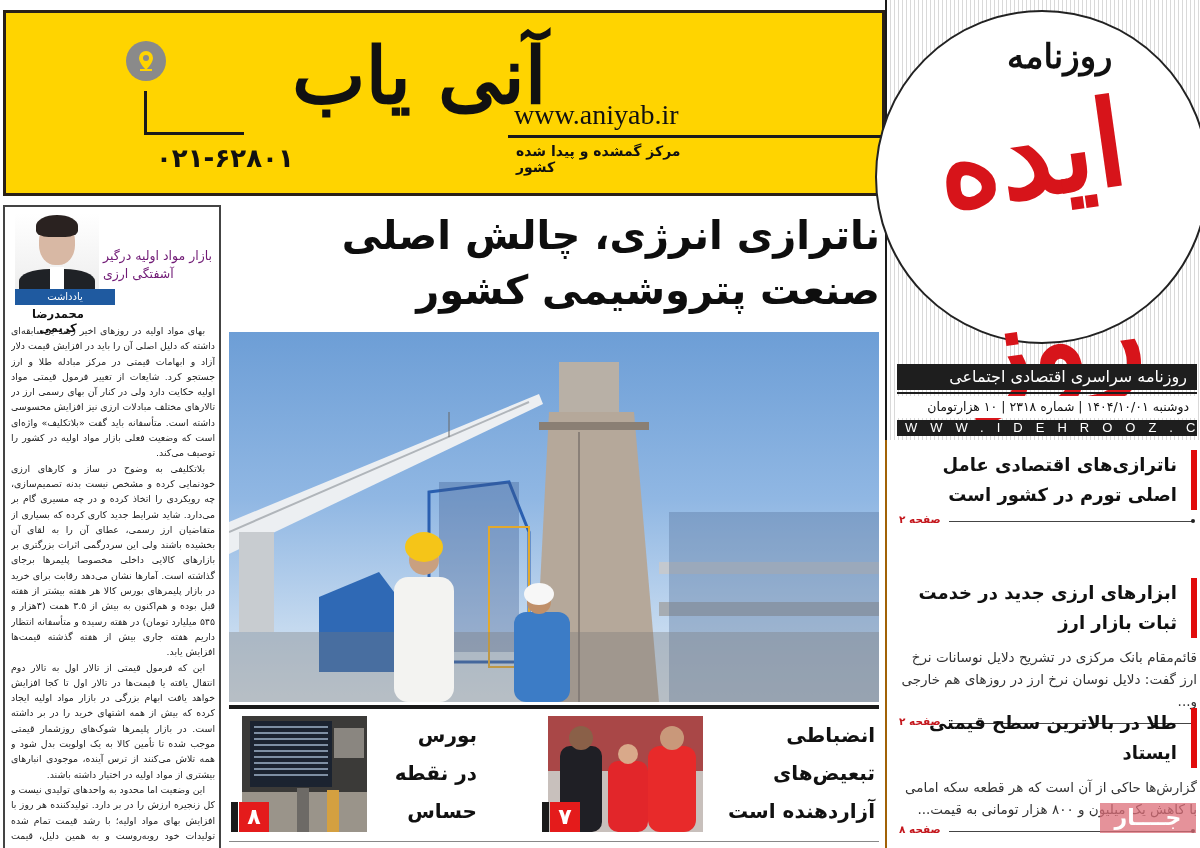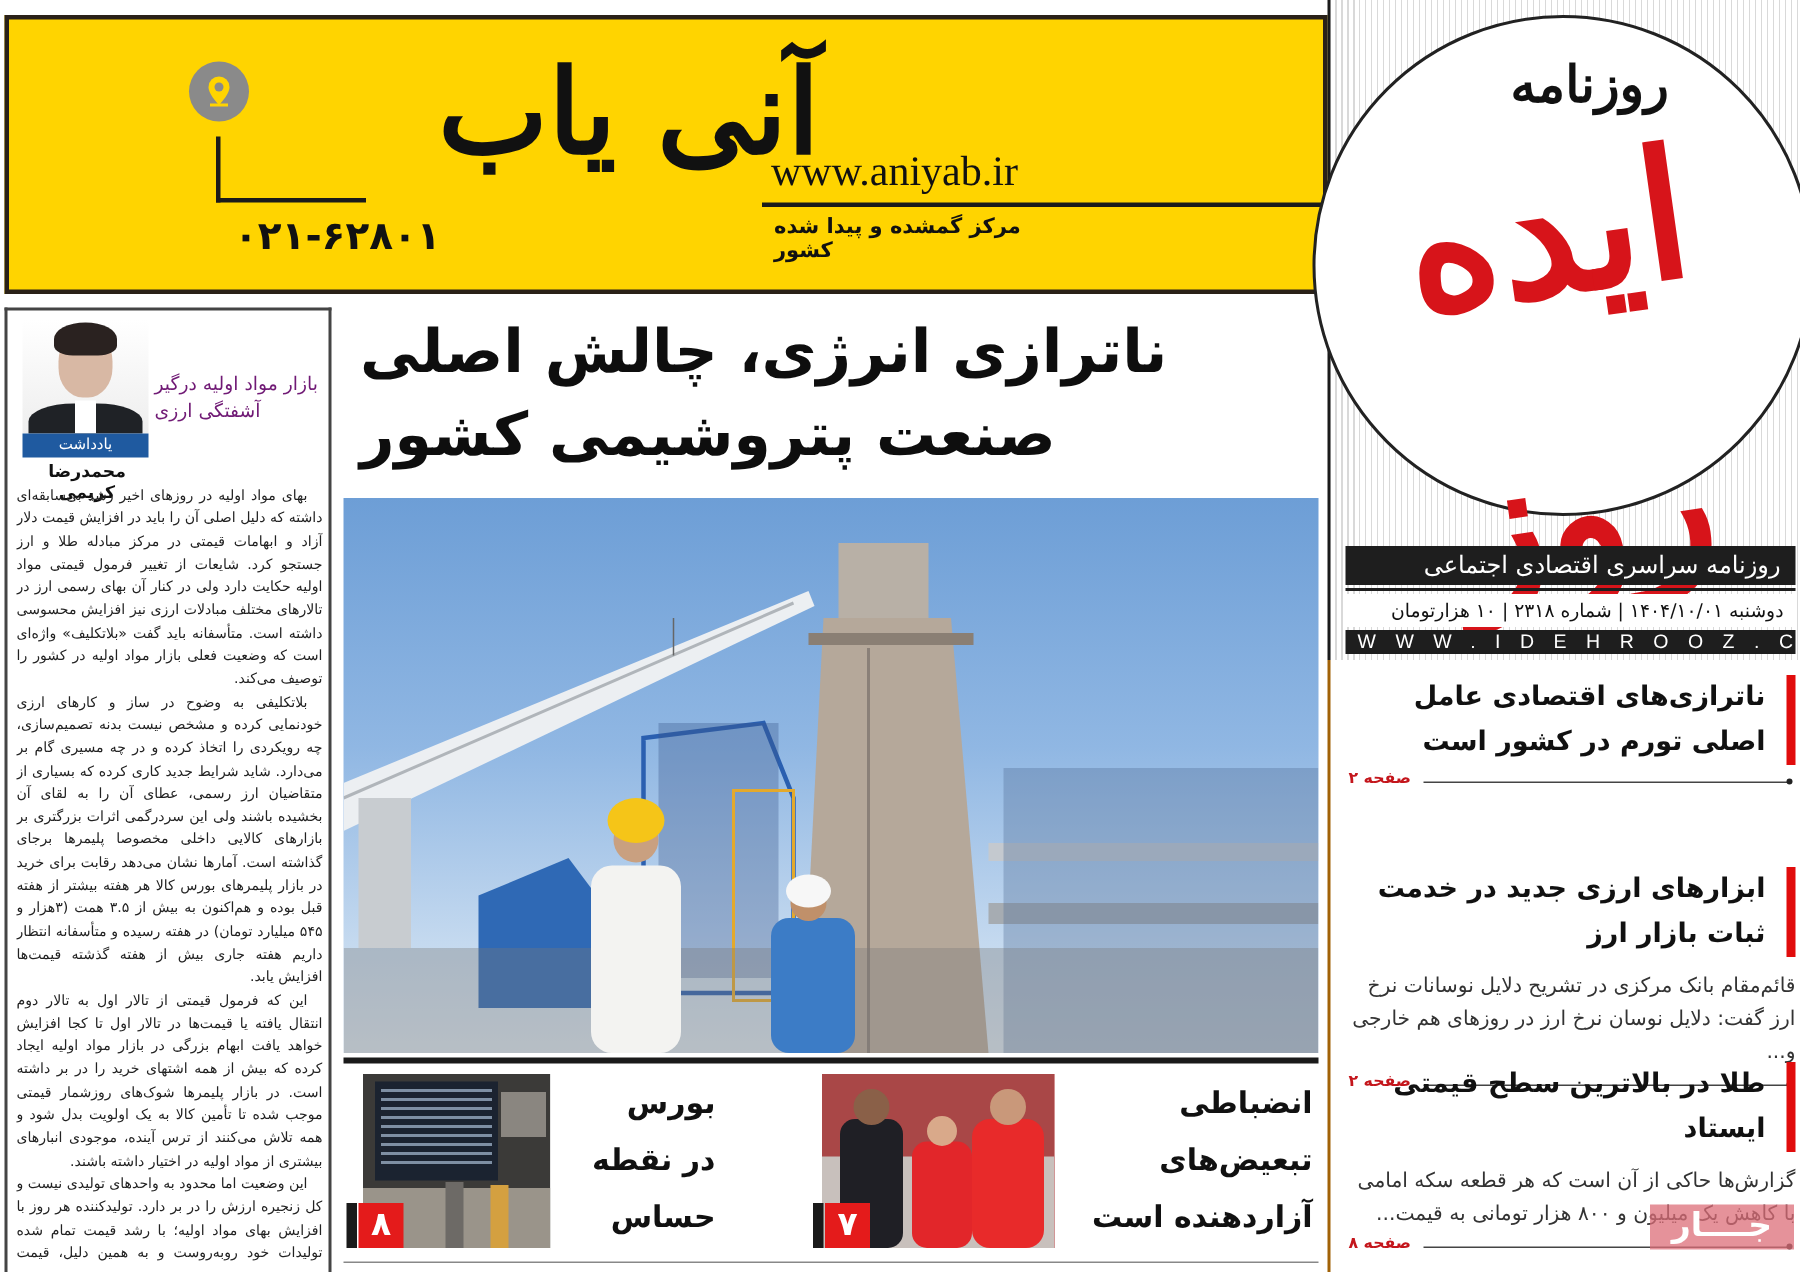--- a/index.html
+++ b/index.html
@@ -99,40 +99,40 @@
   }
   .op-photo {
     position: absolute; left: 10px; top: 6px; width: 84px; height: 76px; overflow: hidden;
     background: linear-gradient(#ffffff, #eeeeee);
   }
   .op-photo .head { position: absolute; left: 24px; top: 8px; width: 36px; height: 44px; border-radius: 45%; background: #d8b8a4; }
   .op-photo .hair { position: absolute; left: 21px; top: 2px; width: 42px; height: 22px; border-radius: 50% 50% 30% 30%; background: #2a2220; }
   .op-photo .suit { position: absolute; left: 4px; top: 56px; width: 76px; height: 30px; border-radius: 40% 40% 0 0; background: #1f2226; }
   .op-photo .shirt { position: absolute; left: 35px; top: 54px; width: 14px; height: 22px; background: #fff; }
   .op-label {
-    position: absolute; left: 10px; top: 82px; width: 84px; height: 16px; background: #1f5aa0; color: #fff;
+    position: absolute; left: 10px; top: 82px; width: 100px; height: 16px; background: #1f5aa0; color: #fff;
     font-size: 10px; text-align: center; line-height: 16px; direction: rtl;
   }
   .op-title {
     position: absolute; left: 98px; top: 40px; width: 112px; direction: rtl; text-align: left;
     font-size: 12.5px; line-height: 18px; color: #701a75;
   }
   .op-author {
     position: absolute; left: 8px; top: 100px; width: 90px; direction: rtl; text-align: center;
     font-size: 11.5px; font-weight: bold; color: #111;
   }
   .op-text {
     position: absolute; left: 6px; top: 116px; width: 204px; height: 522px; overflow: hidden;
     direction: rtl; text-align: justify; font-size: 9.4px; line-height: 15.3px; color: #222;
   }
   .op-text p { text-indent: 10px; }
 
   
   .headline {
-    position: absolute; left: 240px; top: 208px; width: 640px; direction: rtl; text-align: left;
+    position: absolute; left: 240px; top: 208px; width: 640px; direction: rtl; text-align: right;
     font-size: 40px; font-weight: bold; line-height: 55px; color: #0e0e0e;
   }
 
   
   .main-photo {
     position: absolute; left: 229px; top: 332px; width: 650px; height: 370px; overflow: hidden;
     background: linear-gradient(180deg, #6d9ed6 0%, #90b7e3 45%, #c4d9ef 80%, #d9e4ee 100%);
   }
   .main-photo svg { position: absolute; left: 0; top: 0; width: 650px; height: 370px; }
   .photo-rule { position: absolute; left: 229px; top: 705px; width: 650px; height: 4px; background: #1a1a1a; }

